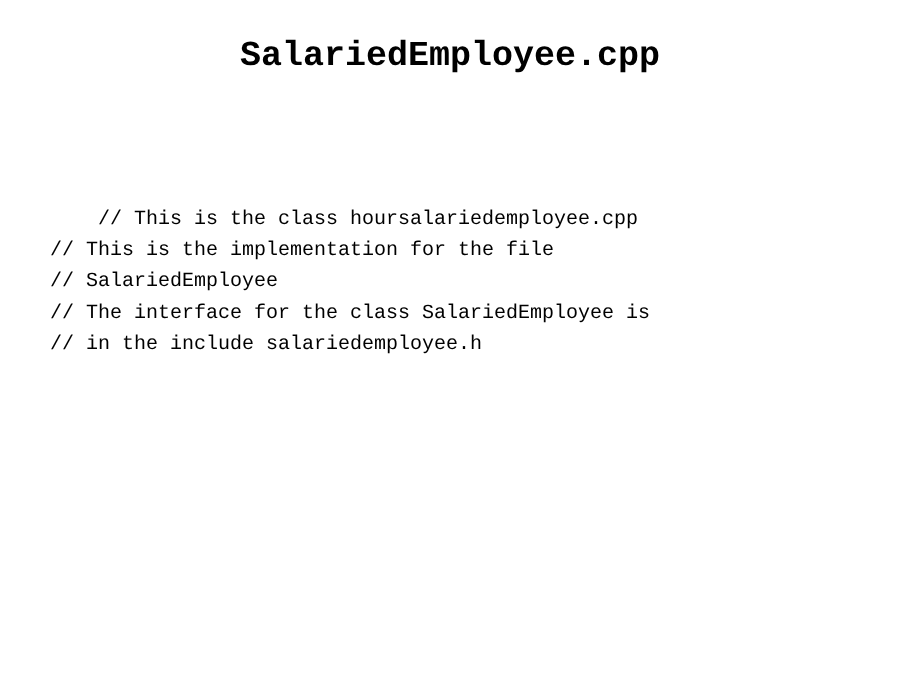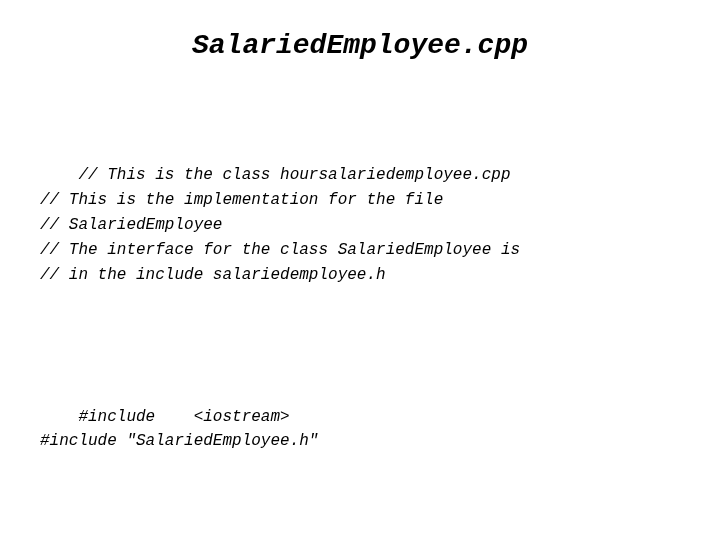--- a/index.html
+++ b/index.html
@@ -1,19 +1,18 @@
 <!DOCTYPE html>
 <html><head>
   <meta charset="utf-8">
   <style>
     * {
       margin: 0;
       padding: 0;
       box-sizing: border-box;
-      font-style: italic;
     }
 
     body {
       width: 720px;
       height: 540px;
       background-color: #ffffff;
       display: flex;
       flex-direction: column;
       align-items: center;
       font-family: 'Courier New', Courier, monospace;
@@ -49,18 +48,14 @@
 <h1 class="page-title">SalariedEmployee.cpp</h1>
 
 <div class="code-block">
   <div class="code-section">
     <span>// This is the class hoursalariedemployee.cpp</span>
 <span>// This is the implementation for the file</span>
 <span>// SalariedEmployee</span>
 <span>// The interface for the class SalariedEmployee is</span>
 <span>// in the include salariedemployee.h</span>
   </div>
-  <div class="code-section">
-    <span>#include    &lt;iostream&gt;</span>
-<span>#include "SalariedEmployee.h"</span>
-  </div>
   
 </div>
 
 </body></html>

